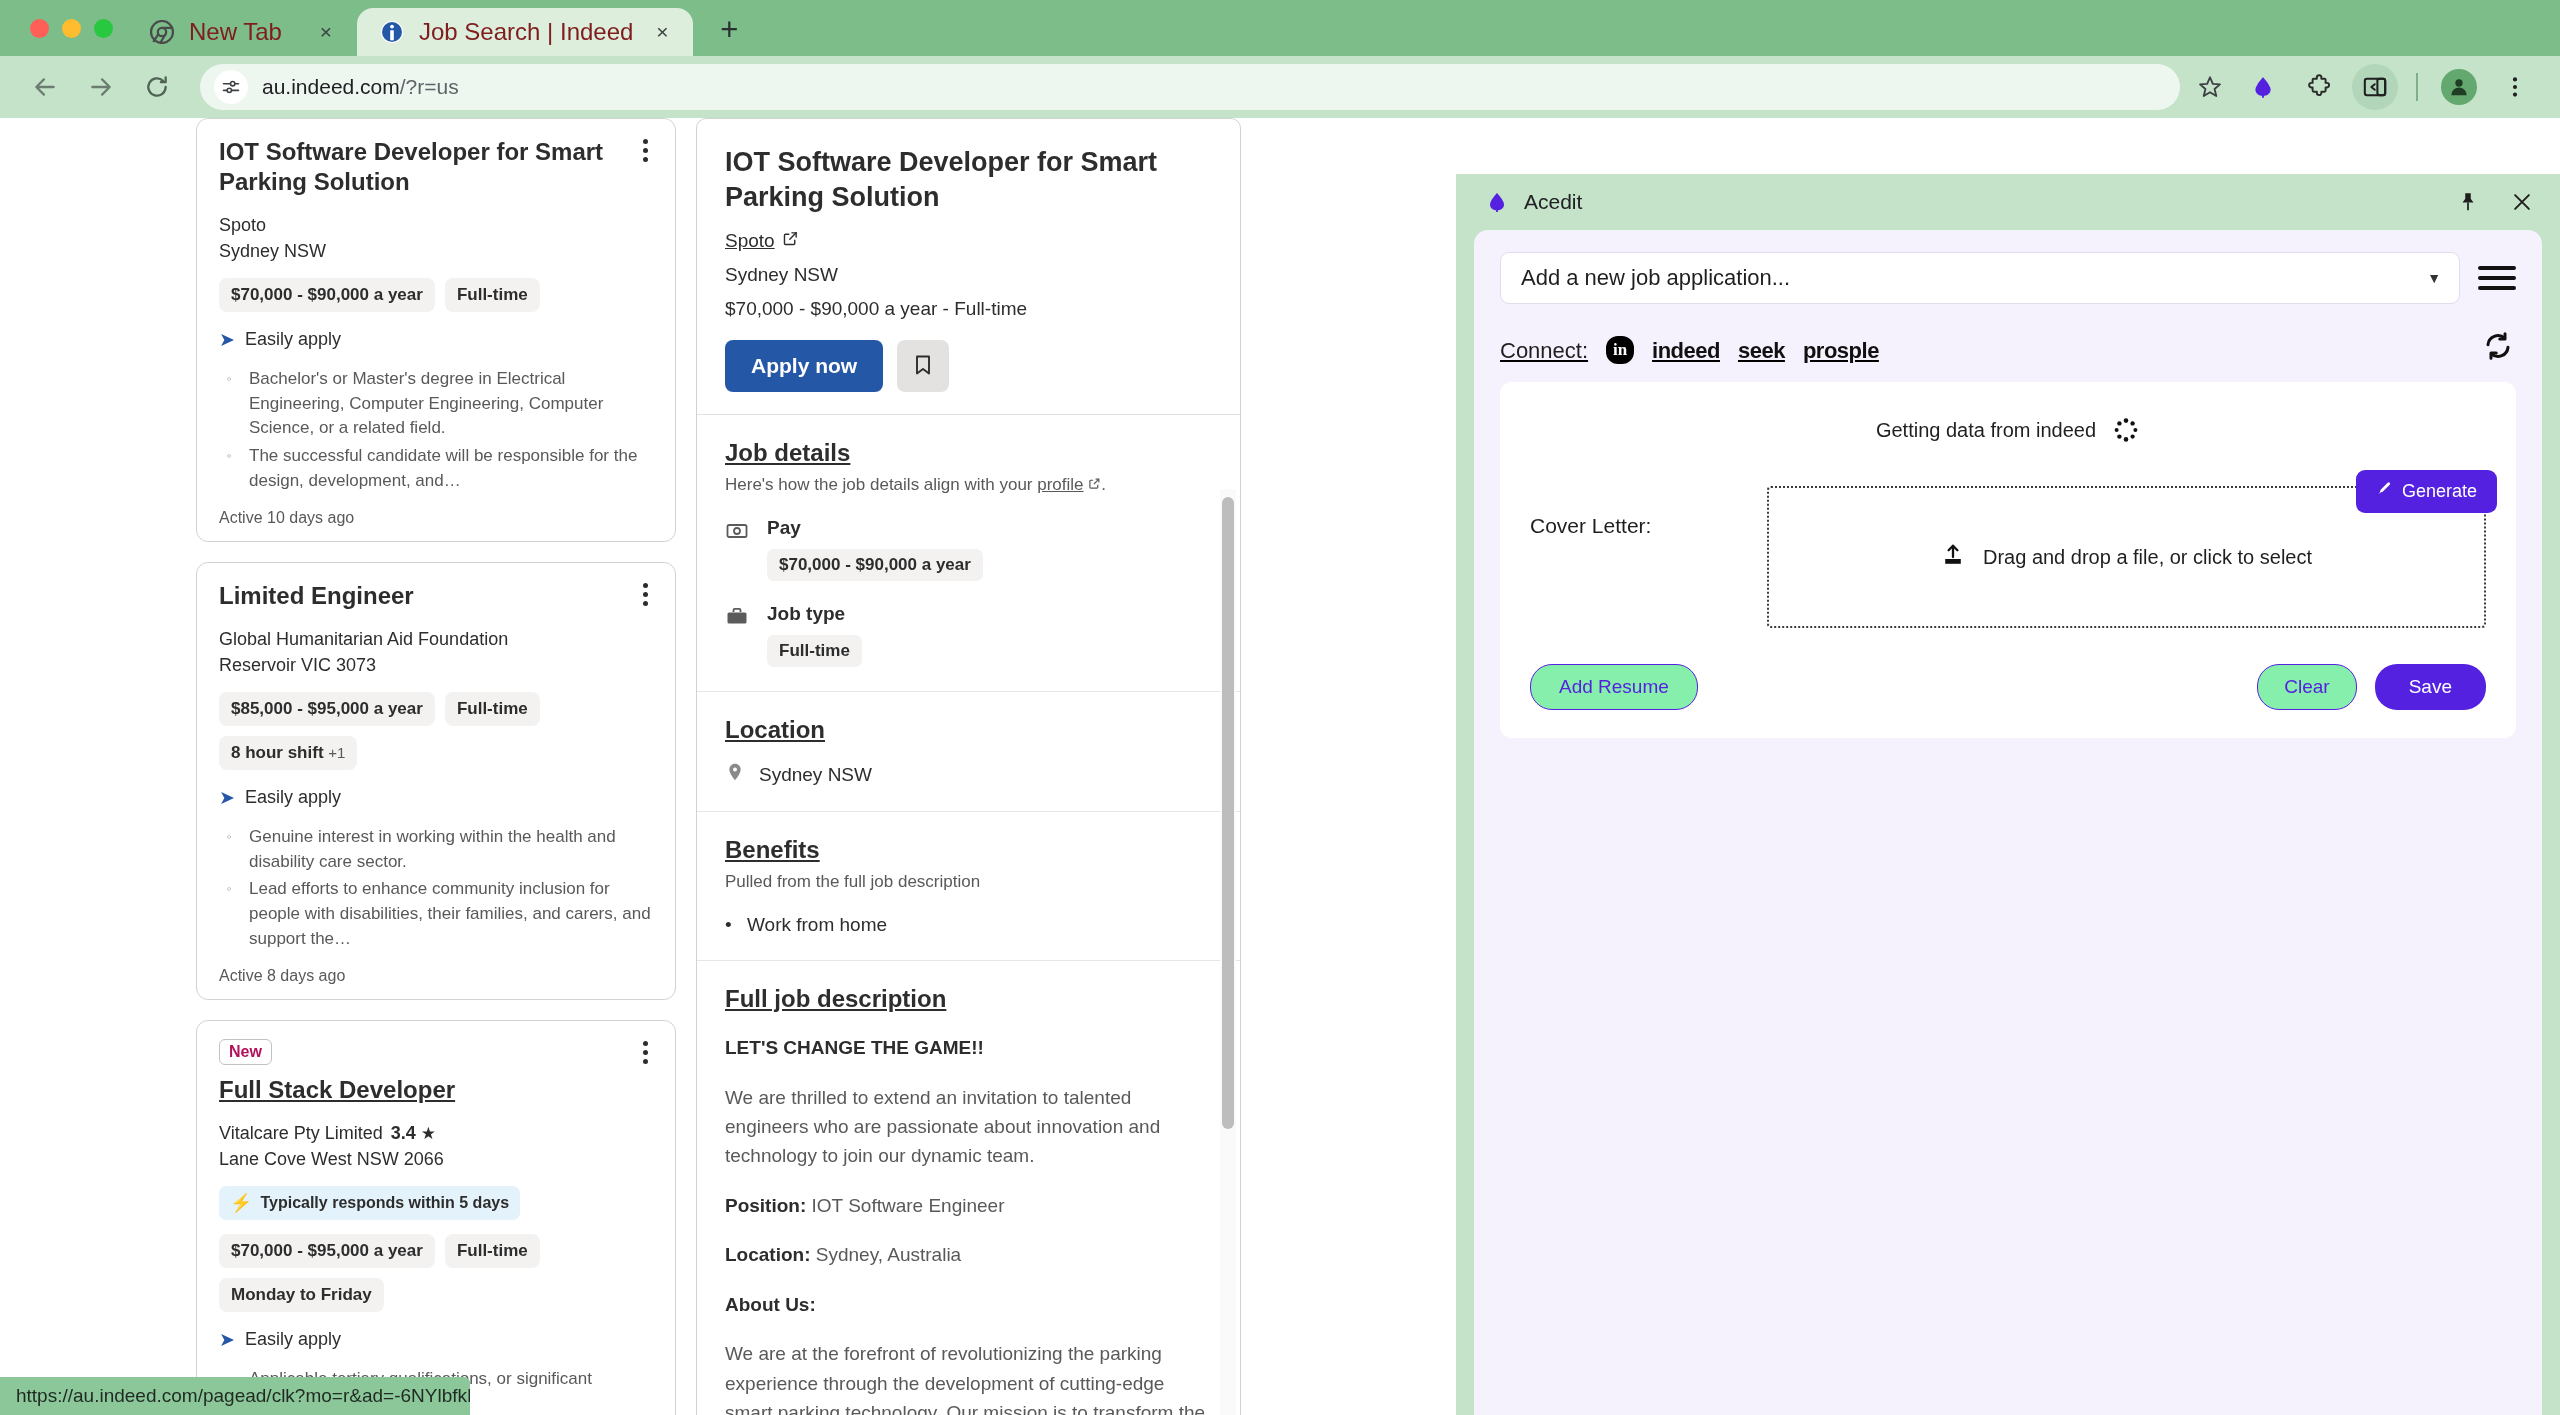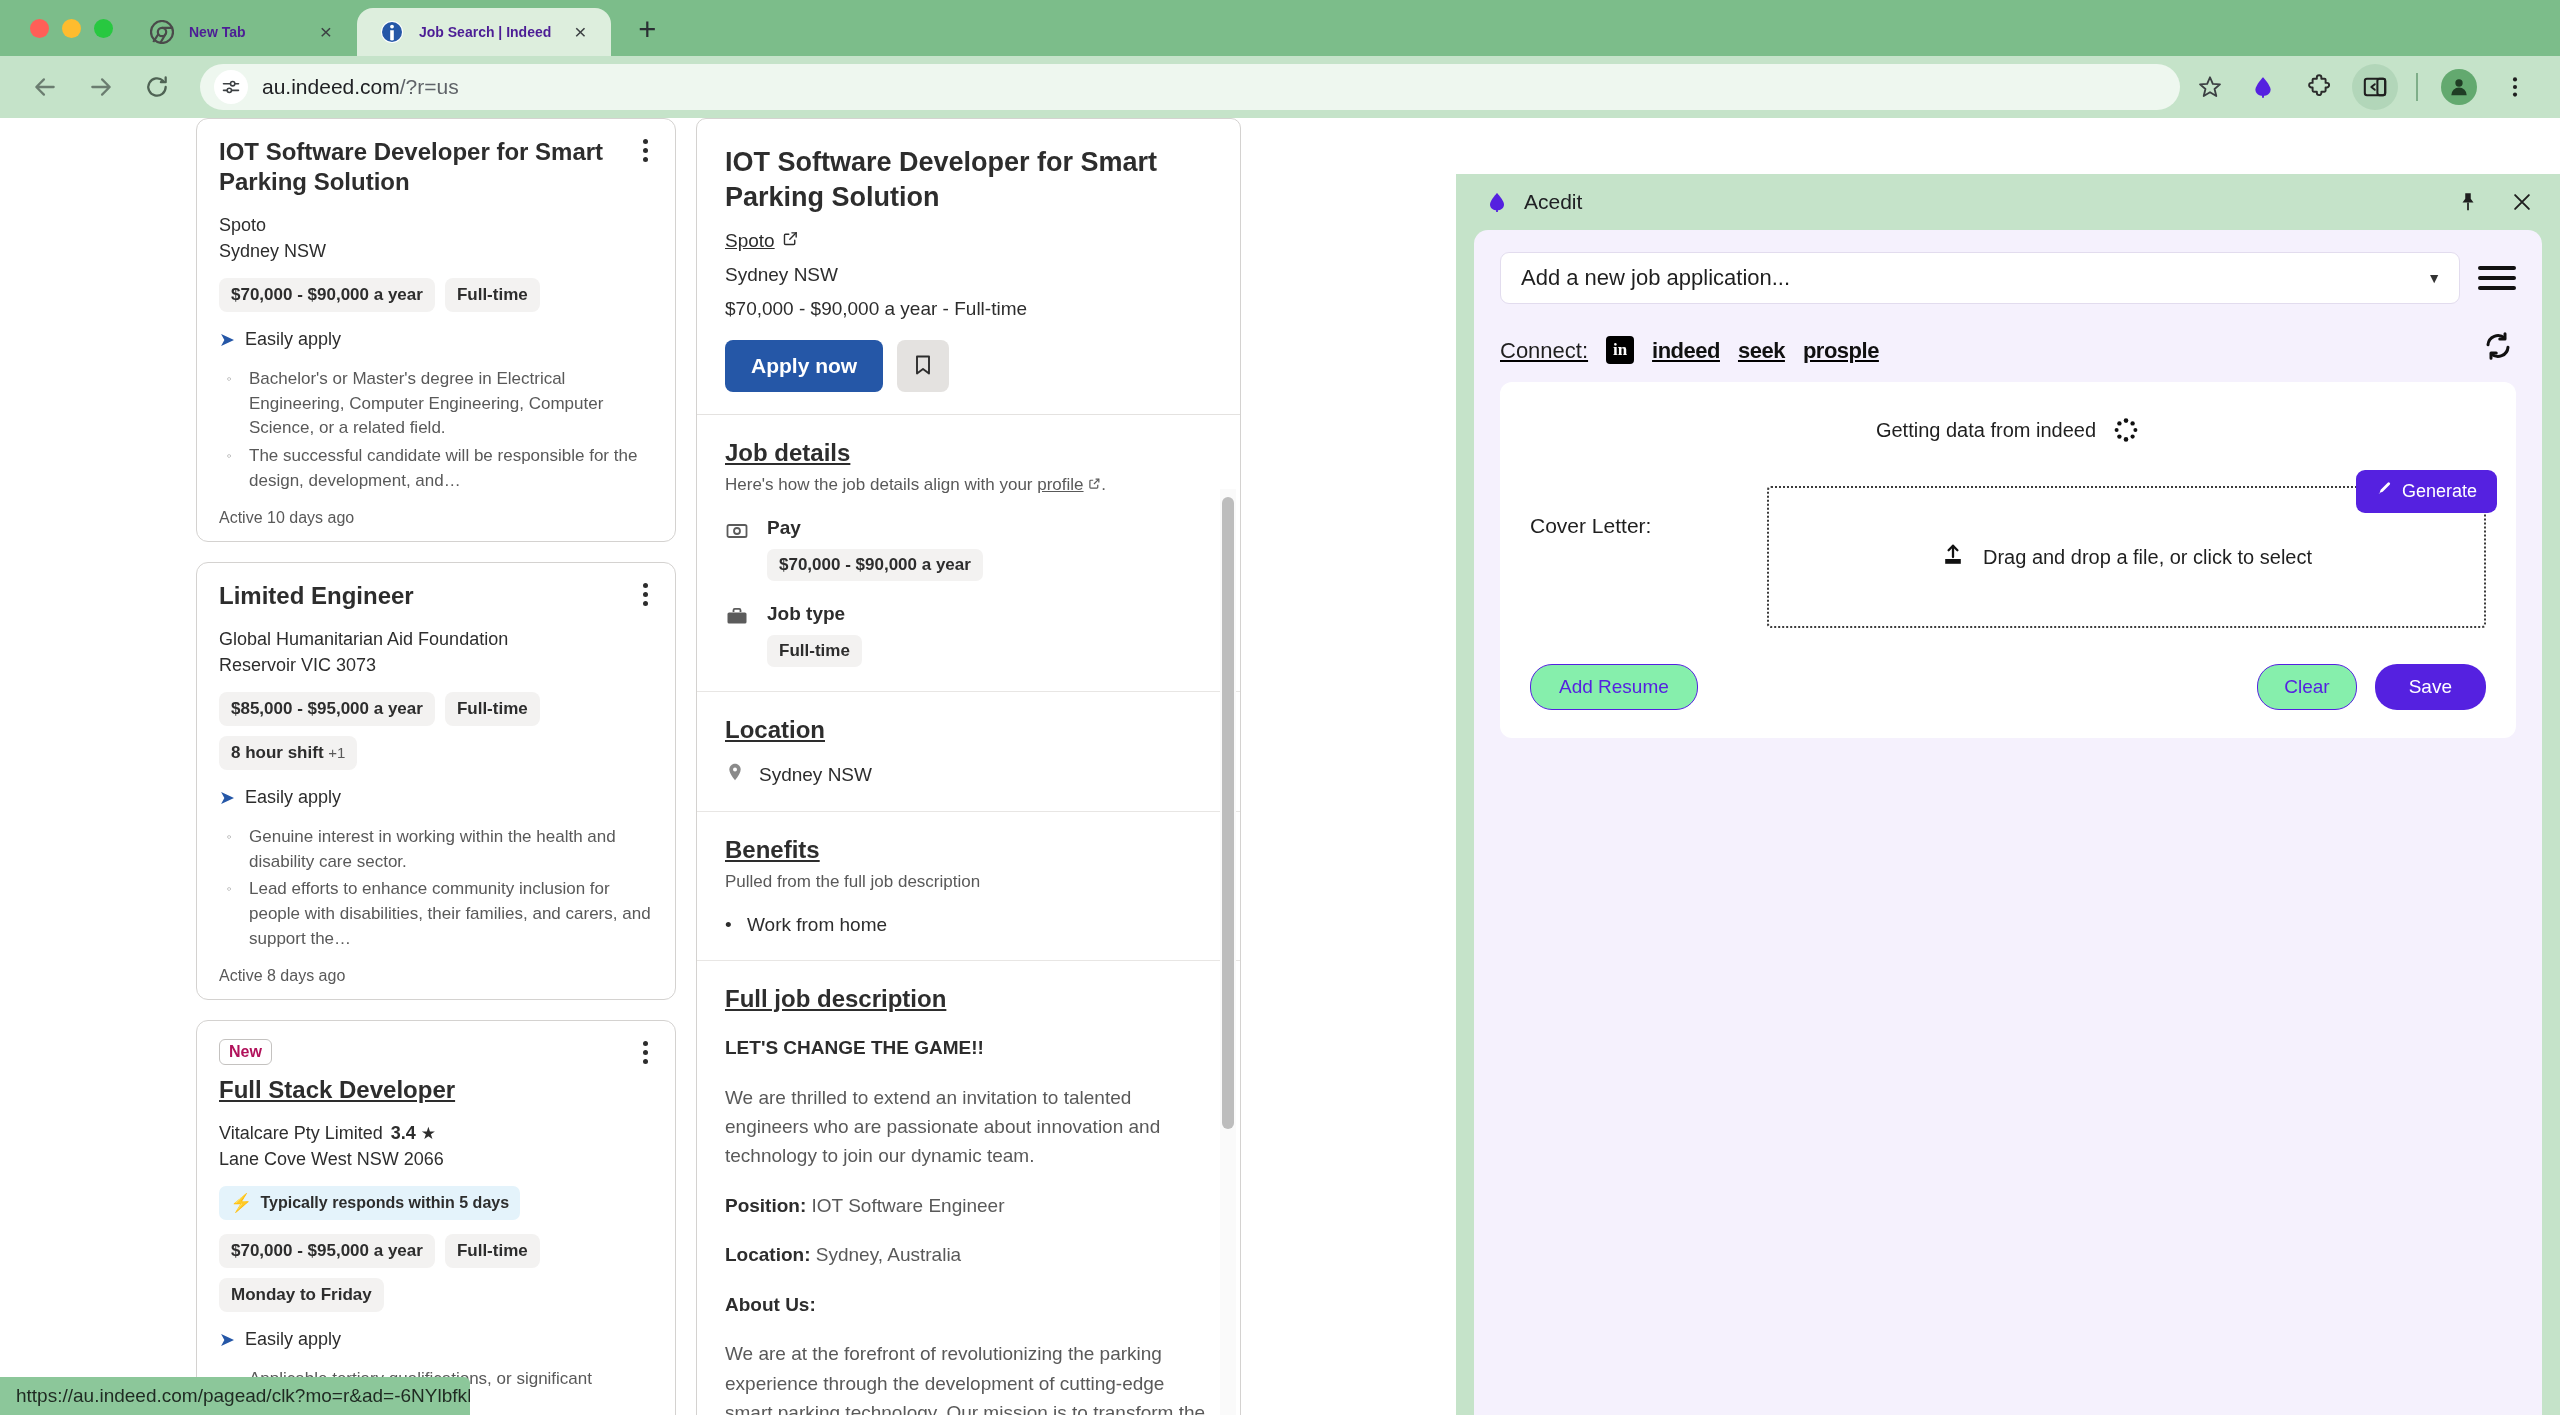--- a/index.html
+++ b/index.html
@@ -24,21 +24,21 @@
   .dot.green { background: #28c840; }
 
   .tab {
     height: 48px; display: flex; align-items: center; gap: 14px;
     padding: 0 16px 0 22px; border-radius: 16px 16px 0 0;
     min-width: 230px; position: relative;
   }
   .tab.inactive { background: transparent; }
   .tab.active { background: #ddeedd; }
   .tab-favicon { width: 26px; height: 26px; flex: 0 0 26px; display: flex; align-items: center; justify-content: center; }
-  .tab-title { font-size: 14px; color: #4c1d95; white-space: nowrap; flex: 1; font-weight: bold; }
+  .tab-title { font-size: 24px; color: #7f1d1d; white-space: nowrap; flex: 1; }
   .tab-close { width: 30px; height: 30px; display: flex; align-items: center; justify-content: center;
                font-size: 21px; color: #3c4043; border-radius: 50%; }
   .newtab-btn { width: 44px; height: 44px; display: flex; align-items: center; justify-content: center;
                 font-size: 31px; color: #2a2f33; margin-left: 14px; margin-bottom: 4px; font-weight: 300; }
 
   .toolbar {
     height: 62px; background: #c5e3c9; display: flex; align-items: center;
     padding: 0 22px; gap: 10px;
   }
   .nav-ico { width: 46px; height: 46px; display: flex; align-items: center; justify-content: center;
@@ -146,21 +146,21 @@
   .sp-select-row { display: flex; align-items: center; gap: 18px; }
   .sp-select { flex: 1; height: 52px; background: #ffffff; border: 1px solid #e2dcee;
                border-radius: 9px; display: flex; align-items: center; padding: 0 20px;
                font-size: 22px; color: #1f1f1f; position: relative; }
   .sp-caret { position: absolute; right: 18px; color: #333; font-size: 14px; }
   .sp-burger { width: 38px; display: flex; flex-direction: column; gap: 6px; flex: 0 0 38px; }
   .sp-burger span { display: block; height: 4px; background: #111; border-radius: 2px; }
 
   .connect-row { display: flex; align-items: flex-end; gap: 18px; margin-top: 24px; text-decoration: underline; }
   .connect-lbl { font-size: 22px; color: #1f1f1f; font-weight: 500; }
-  .li-ico { width: 28px; height: 28px; background: #000; border-radius: 4px;
+  .li-ico { width: 28px; height: 28px; background: #000; border-radius: 12px;
             display: flex; align-items: center; justify-content: center;
             color: #fff; font-size: 17px; font-weight: 700; font-family: "Liberation Serif", serif; }
   .site-ico { font-size: 22px; font-weight: 700; color: #111; letter-spacing: -0.5px; }
   .refresh-ico { margin-left: auto; width: 36px; height: 36px; display: flex; align-items: center; justify-content: center; }
 
   .sp-card { background: #ffffff; border-radius: 12px; margin-top: 18px; padding: 34px 30px 28px 30px; }
   .status-line { display: flex; align-items: center; justify-content: center; gap: 16px; font-size: 20px; color: #1f1f1f; }
   .spinner { width: 28px; height: 28px; position: relative; }
 
   .cover-row { display: flex; align-items: flex-start; gap: 22px; margin-top: 42px; }

